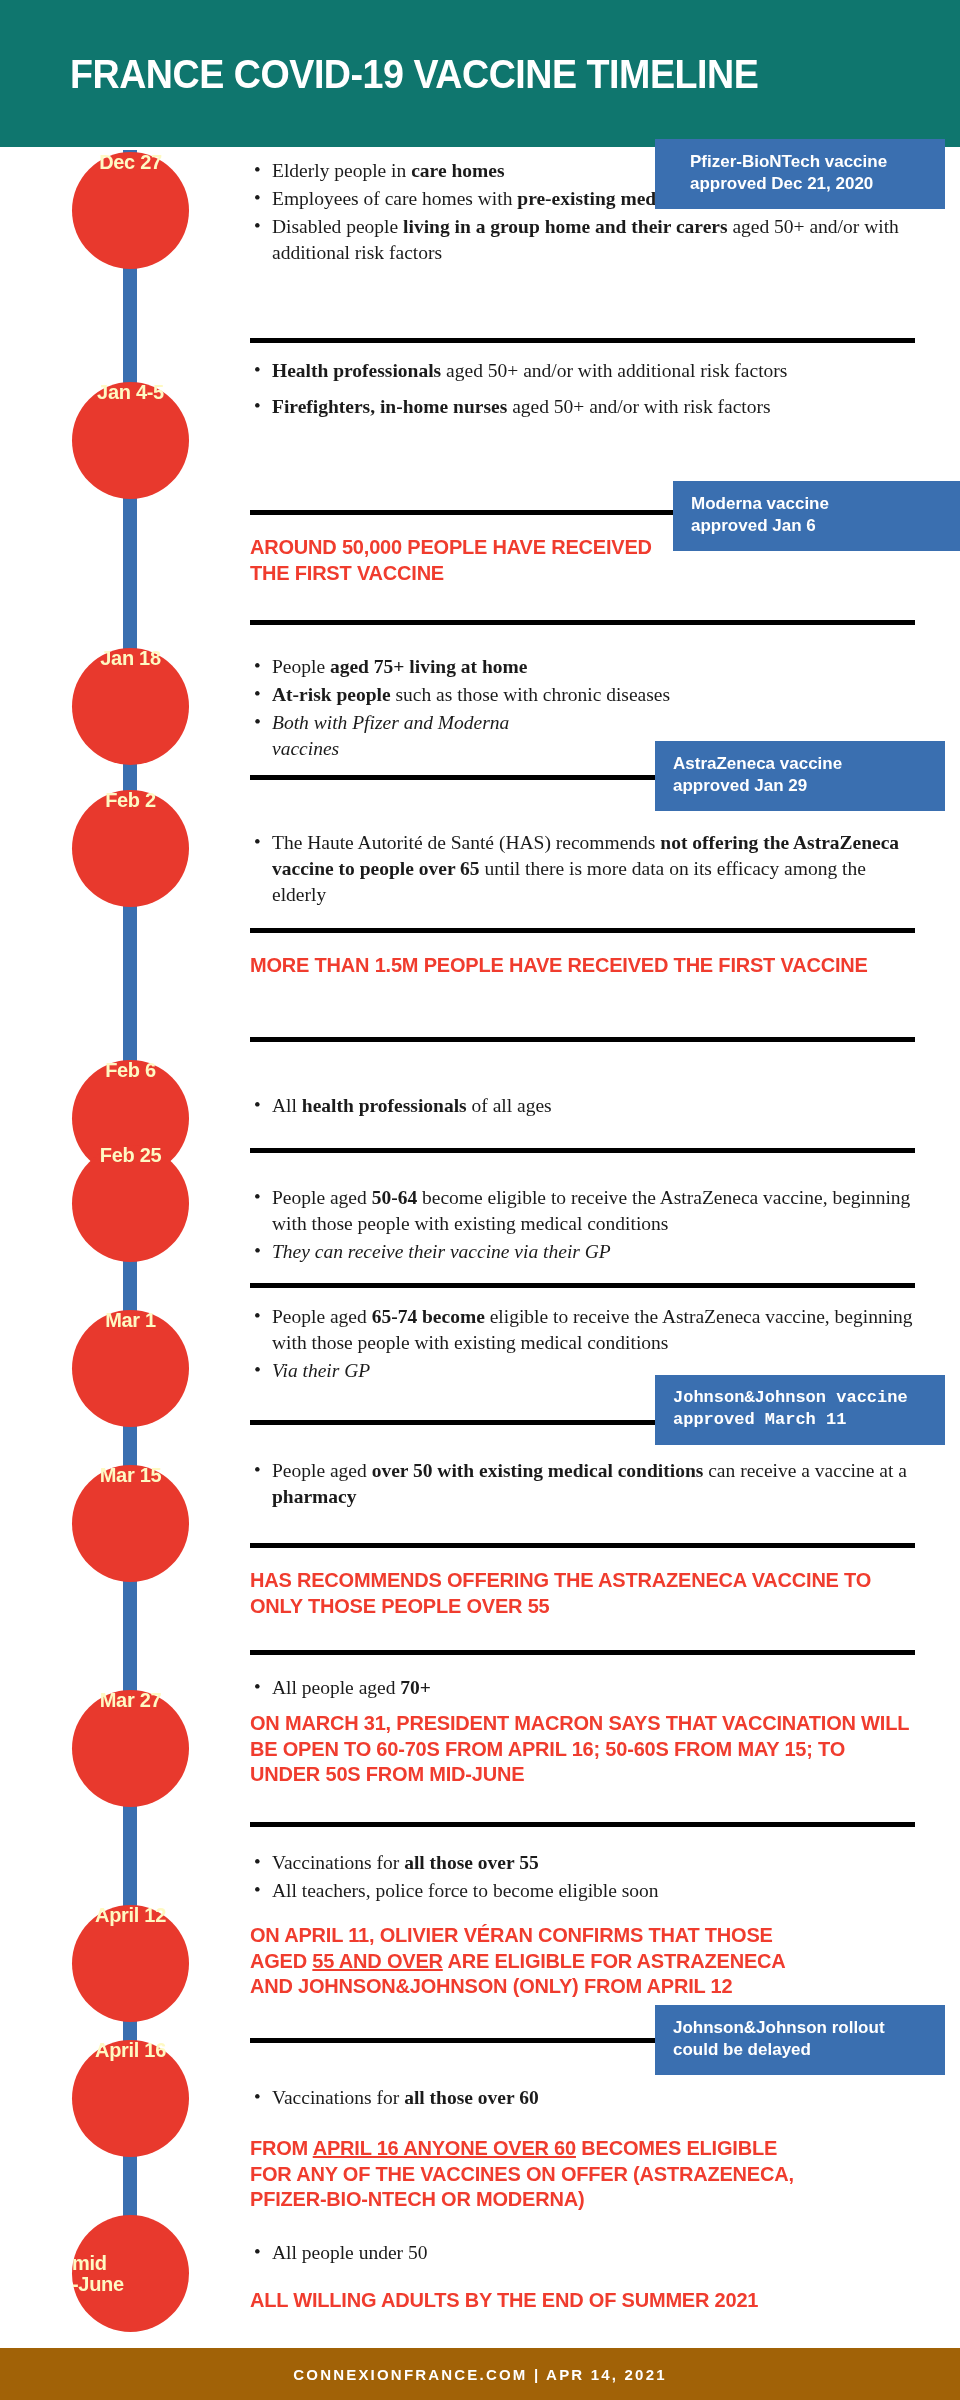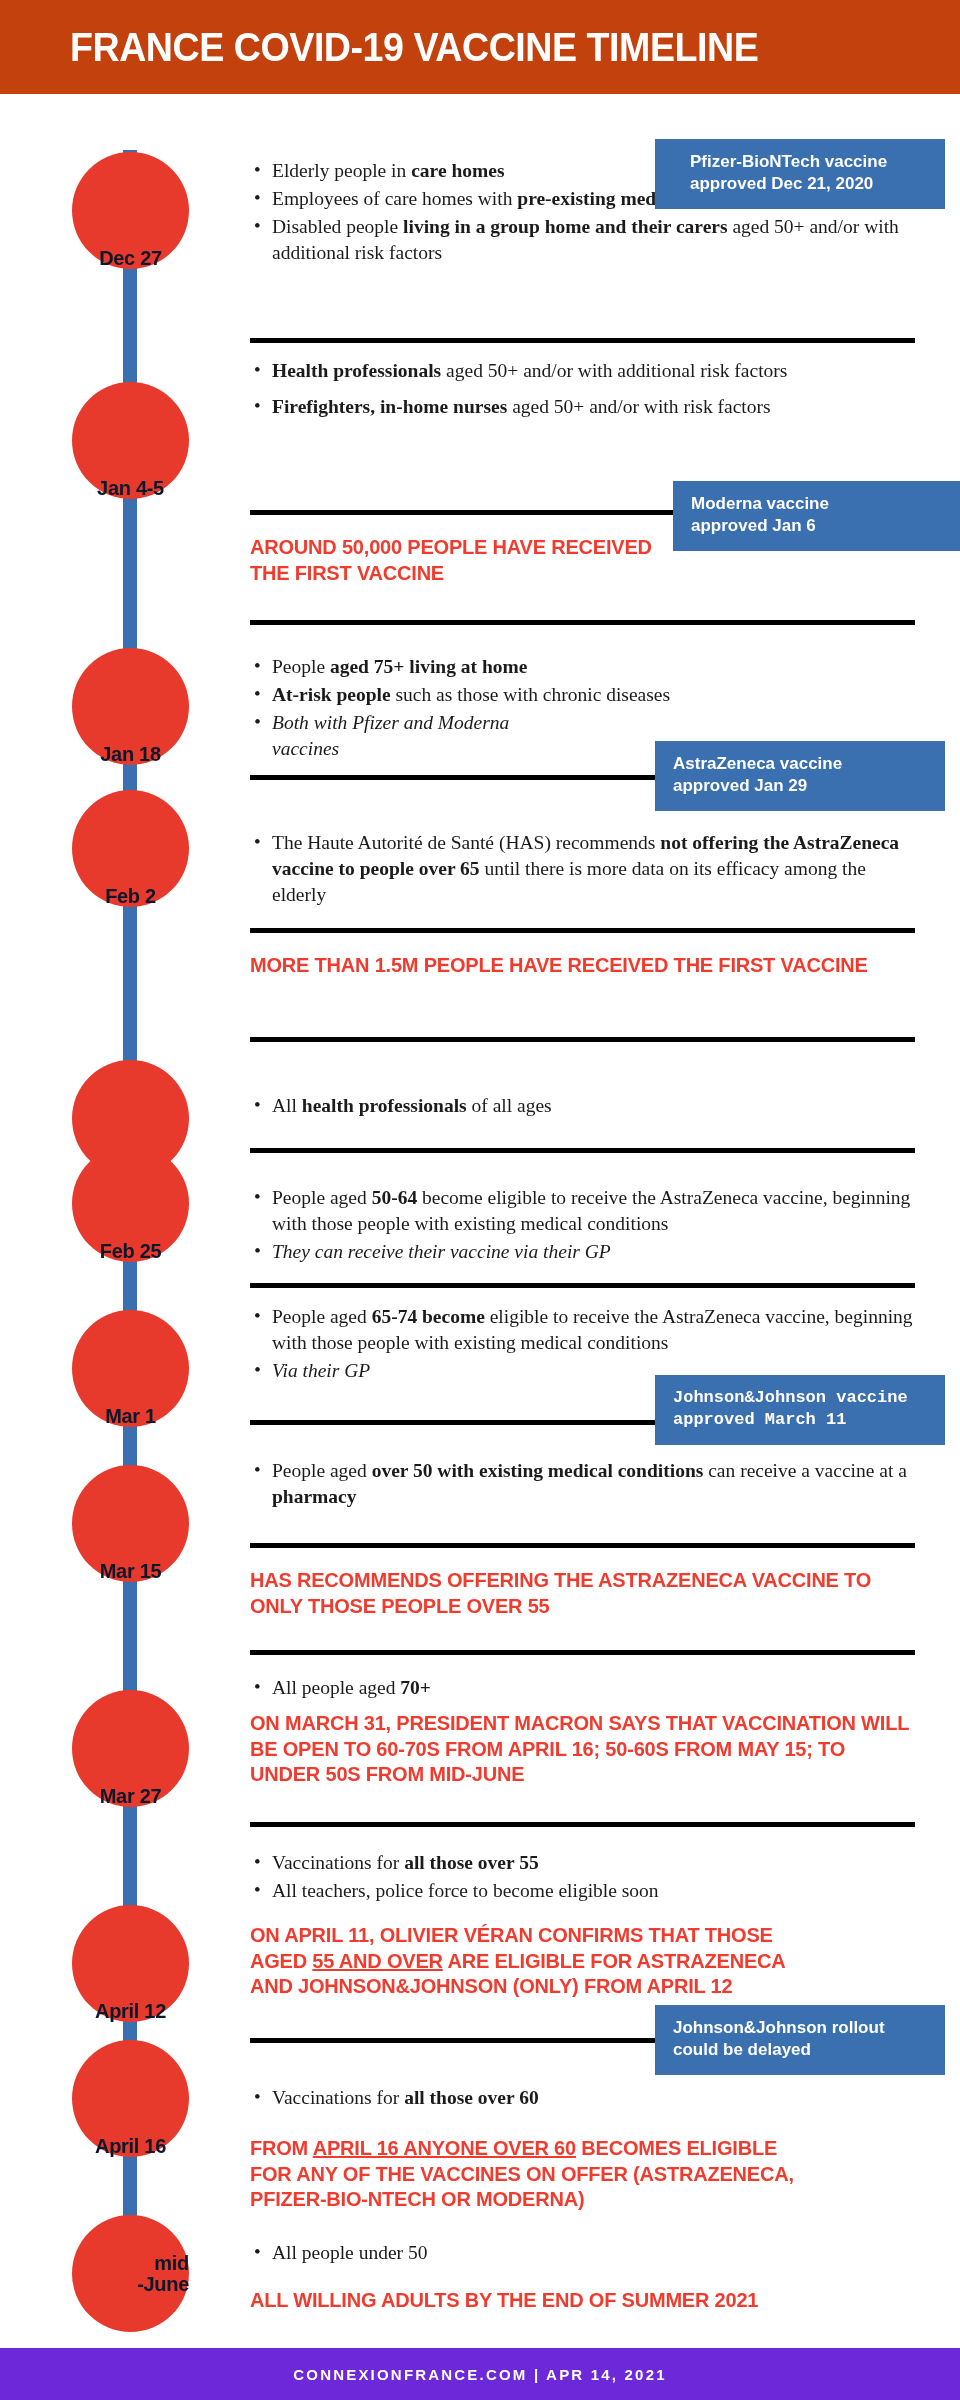--- a/index.html
+++ b/index.html
@@ -15,22 +15,22 @@
     height: 2400px;
     background: #ffffff;
     overflow: hidden;
   }
 
   
   .header {
     position: absolute;
     left: 0; top: 0;
     width: 960px;
-    height: 94px;
-    background: #c2410c;
+    height: 147px;
+    background: #0f766e;
     display: flex;
     align-items: center;
     padding-left: 70px;
   }
   .header-title {
     color: #ffffff;
     font-family: "Liberation Sans", sans-serif;
     font-weight: bold;
     font-size: 40px;
     letter-spacing: -0.5px;
@@ -49,25 +49,25 @@
     height: 2160px;
     background: #3a6fb0;
     z-index: 1;
   }
 
   
   .bubble {
     position: absolute;
     background: #e8392d;
     border-radius: 50%;
-    color: #0f172a;
+    color: #fef9c3;
     font-family: "Liberation Sans", sans-serif;
     font-weight: bold;
     display: flex;
-    align-items: flex-end;
+    align-items: flex-start;
     justify-content: center;
     text-align: center;
     z-index: 3;
     line-height: 1.05;
     font-size: 20px;
     letter-spacing: -0.3px;
   }
 
   
   .content {
@@ -129,21 +129,21 @@
     padding: 12px 16px 13px 18px;
     z-index: 6;
   }
 
   
   .footer {
     position: absolute;
     left: 0; top: 2348px;
     width: 960px;
     height: 52px;
-    background: #6d28d9;
+    background: #a16207;
     display: flex;
     align-items: center;
     justify-content: center;
   }
   .footer-text {
     color: #ffffff;
     font-family: "Liberation Sans", sans-serif;
     font-weight: bold;
     font-size: 15px;
     letter-spacing: 2.2px;

